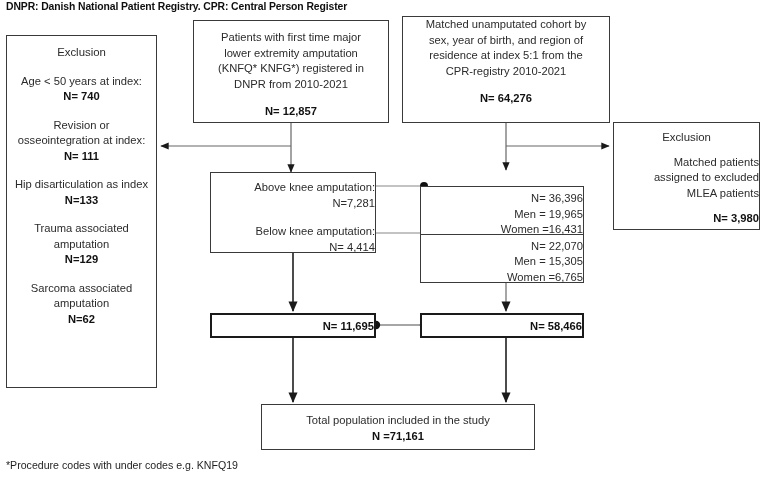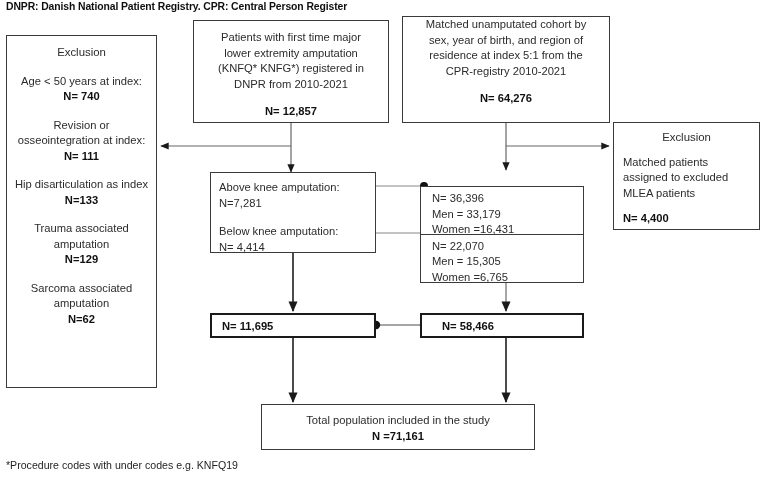--- a/index.html
+++ b/index.html
@@ -33,21 +33,21 @@
     border-color: #1a1a1a;
   }
   .tx {
     font-size: 11.2px;
     line-height: 15.5px;
     color: #2b2b2b;
     white-space: pre-line;
   }
   .tx.b { font-weight: bold; color: #111; }
   .ctr { text-align: center; }
-  .lft { text-align: left; }
+  .lft { text-align: right; }
 
   
   #caption {
     position: absolute;
     left: 6px; top: 1px;
     font-size: 10.4px;
     font-weight: bold;
     color: #0f0f0f;
     letter-spacing: -0.1px;
   }
@@ -217,38 +217,38 @@
 residence at index 5:1 from the
 CPR-registry 2010-2021</div>
   <div class="tx b ctr numline">N= 64,276</div>
 </div>
 
 <div class="node" id="excl-right">
   <div class="tx hd">Exclusion</div>
   <div class="tx lft bd">Matched patients
 assigned to excluded
 MLEA patients</div>
-  <div class="tx b lft nm">N= 4,400</div>
+  <div class="tx b lft nm">N= 3,980</div>
 </div>
 
 <div class="node" id="box-knee">
   <div>
     <div class="tx lft">Above knee amputation:</div>
     <div class="tx lft">N=7,281</div>
   </div>
   <div class="seg2">
     <div class="tx lft">Below knee amputation:</div>
     <div class="tx lft">N= 4,414</div>
   </div>
 </div>
 
 <div class="node" id="box-matched">
   <div class="half top">
     <div class="tx lft">N= 36,396</div>
-    <div class="tx lft">Men = 33,179</div>
+    <div class="tx lft">Men = 19,965</div>
     <div class="tx lft">Women =16,431</div>
   </div>
   <div class="half">
     <div class="tx lft">N= 22,070</div>
     <div class="tx lft">Men = 15,305</div>
     <div class="tx lft">Women =6,765</div>
   </div>
 </div>
 
 <div class="node thick" id="box-n1">

